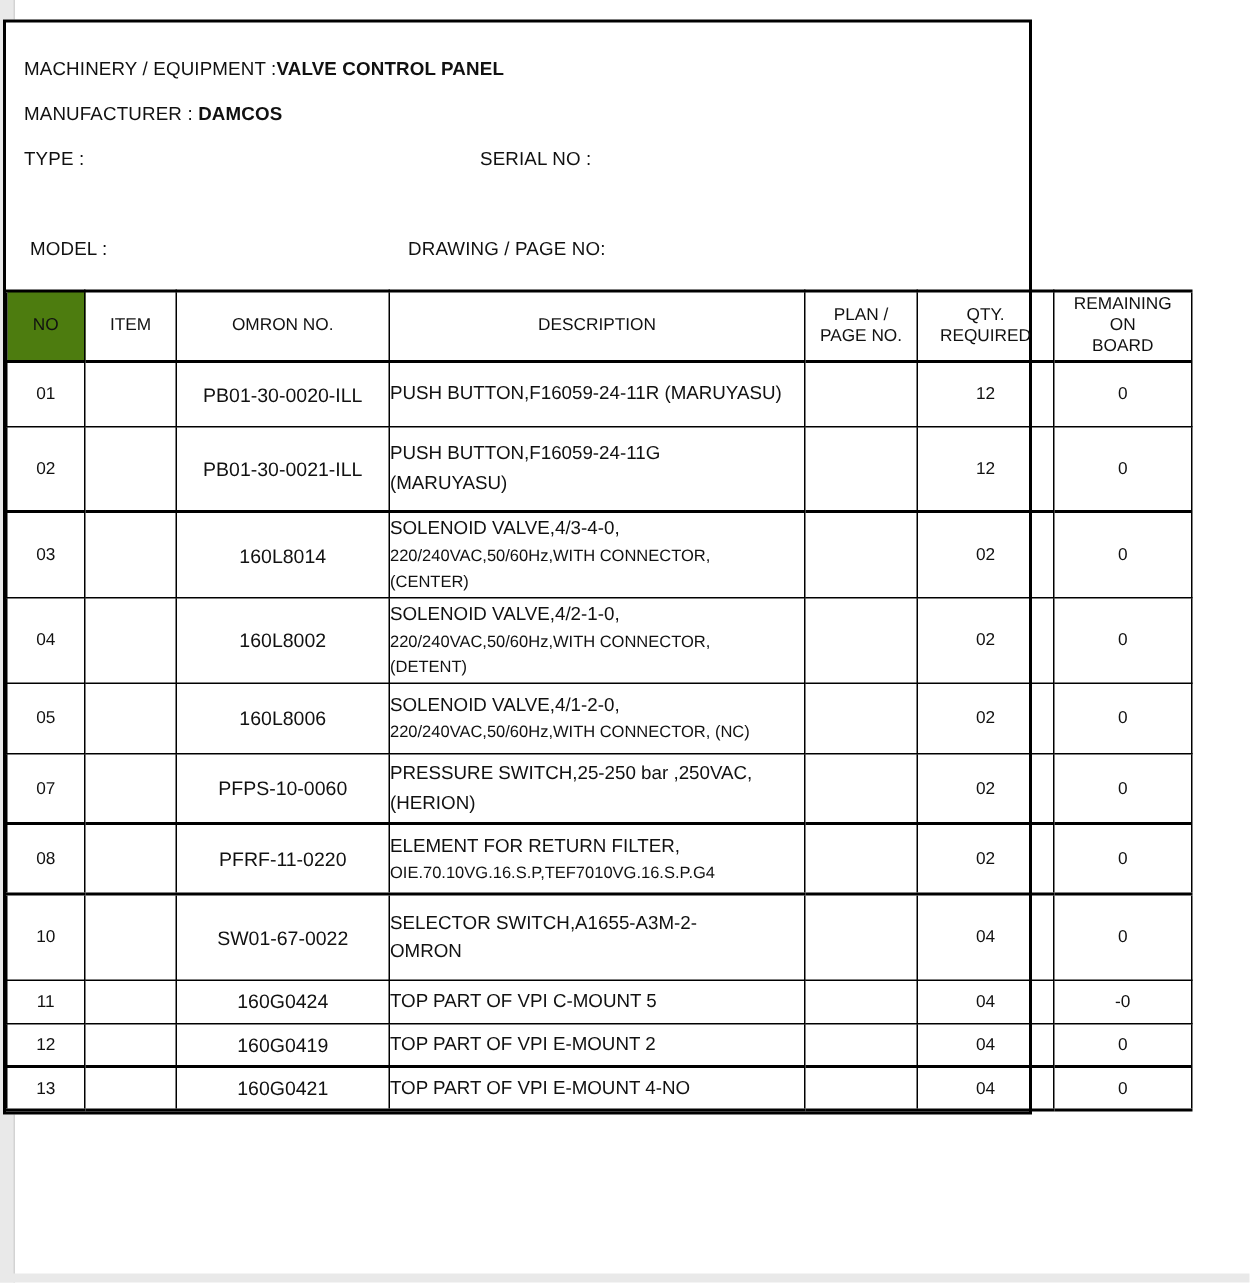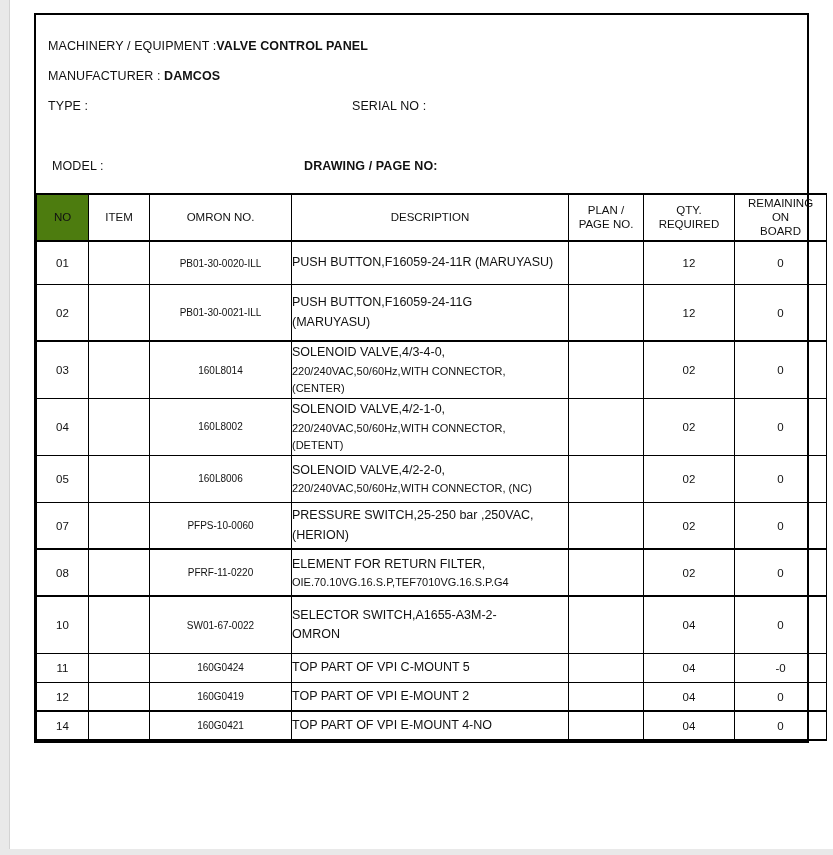--- a/index.html
+++ b/index.html
@@ -31,23 +31,23 @@
     left: 0;
     bottom: 0;
     width: 833px;
     height: 6px;
     background: #e9e9e9;
   }
 
   
   .doc-frame {
     position: absolute;
-    left: 34px;
+    left: 2px;
     top: 13px;
-    width: 775px;
+    width: 686px;
     border: 2px solid #000000;
     box-sizing: border-box;
     background: #ffffff;
   }
 
   
   .info-block {
     position: relative;
     height: 178px;
     box-sizing: border-box;
@@ -59,21 +59,21 @@
     white-space: nowrap;
   }
   .info-line .lbl { font-weight: 400; }
   .info-line .val { font-weight: bold; }
 
   .l-machinery { left: 12px; top: 24px; }
   .l-manufacturer { left: 12px; top: 54px; }
   .l-type { left: 12px; top: 84px; text-align: center; }
   .l-serial { left: 316px; top: 84px; }
   .l-model { left: 16px; top: 144px; }
-  .l-drawing { left: 268px; top: 144px; font-weight: bold; }
+  .l-drawing { left: 268px; top: 144px; }
 
   
   table.parts {
     border-collapse: collapse;
     width: 100%;
     table-layout: fixed;
     border-top: 2px solid #000;
   }
   table.parts th,
   table.parts td {
@@ -104,21 +104,21 @@
 
   td.cell-no,
   td.cell-item,
   td.cell-part,
   td.cell-plan,
   td.cell-qty,
   td.cell-rem {
     text-align: center;
     font-size: 11.5px;
   }
-  td.cell-part { font-size: 10px; margin-top: 24px; }
+  td.cell-part { font-size: 13px; margin-top: 24px; }
   td.cell-desc {
     padding: 4px 0 4px 7px;
     font-size: 12.5px;
     line-height: 1.55;
   }
   td.cell-desc .d-line { display: block; white-space: nowrap; }
   td.cell-desc .d-line.small { font-size: 11px; }
 
   tr.thick-bottom > td { border-bottom-width: 2px; }
   tr.last-row > td { border-bottom: 2px solid #000; }
@@ -219,21 +219,21 @@
           </td>
           <td class="cell-plan"></td>
           <td class="cell-qty">02</td>
           <td class="cell-rem">0</td>
         </tr>
         <tr style="height: 47px;">
           <td class="cell-no">05</td>
           <td class="cell-item"></td>
           <td class="cell-part">160L8006</td>
           <td class="cell-desc">
-            <span class="d-line">SOLENOID VALVE,4/2-2-0,</span>
+            <span class="d-line">SOLENOID VALVE,4/1-2-0,</span>
             <span class="d-line small">220/240VAC,50/60Hz,WITH CONNECTOR, (NC)</span>
           </td>
           <td class="cell-plan"></td>
           <td class="cell-qty">02</td>
           <td class="cell-rem">0</td>
         </tr>
         <tr class="thick-bottom" style="height: 47px;">
           <td class="cell-no">07</td>
           <td class="cell-item"></td>
           <td class="cell-part">PFPS-10-0060</td>
@@ -285,21 +285,21 @@
           <td class="cell-item"></td>
           <td class="cell-part">160G0419</td>
           <td class="cell-desc">
             <span class="d-line">TOP PART OF VPI E-MOUNT 2</span>
           </td>
           <td class="cell-plan"></td>
           <td class="cell-qty">04</td>
           <td class="cell-rem">0</td>
         </tr>
         <tr class="last-row" style="height: 29px;">
-          <td class="cell-no">14</td>
+          <td class="cell-no">13</td>
           <td class="cell-item"></td>
           <td class="cell-part">160G0421</td>
           <td class="cell-desc">
             <span class="d-line">TOP PART OF VPI E-MOUNT 4-NO</span>
           </td>
           <td class="cell-plan"></td>
           <td class="cell-qty">04</td>
           <td class="cell-rem">0</td>
         </tr>
       </tbody>

